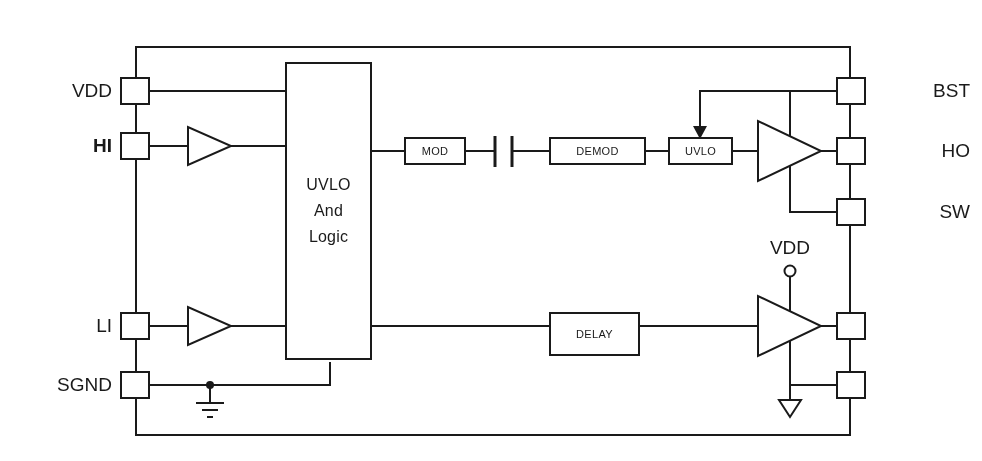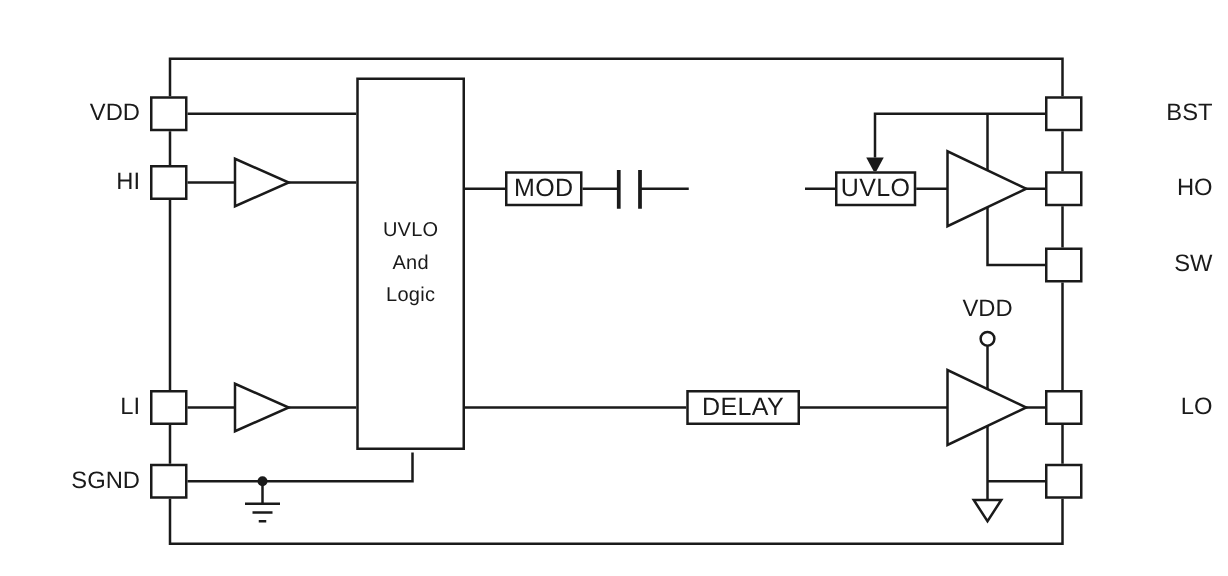--- a/index.html
+++ b/index.html
@@ -28,21 +28,21 @@
     width: 982px; height: 461px;
     color: var(--line, #1a1a1a);
   }
   .box {
     position: absolute;
     border: 2px solid var(--line, #1a1a1a);
     background: var(--bg, #ffffff);
     display: flex;
     align-items: center;
     justify-content: center;
-    font-size: 20px;
+    font-size: 11px;
     letter-spacing: 0.3px;
   }
   .logic {
     white-space: pre-line;
     text-align: center;
     font-size: 16px;
     line-height: 26px;
     letter-spacing: 0.2px;
   }
   .pin {
@@ -121,39 +121,39 @@
       <path d="M196 403 H224"></path>
       <path d="M202 410 H218"></path>
       <path d="M207 417 H213"></path>
     </g>
   </svg>
 
   <div class="box logic" style="left:285px; top:62px; width:87px; height:298px;">UVLO
 And
 Logic</div>
   <div class="box" style="left:404px; top:137px; width:62px; height:28px;">MOD</div>
+  <div class="box" style="left:549px; top:137px; width:97px; height:28px;">DEMOD</div>
   <div class="box" style="left:668px; top:137px; width:65px; height:28px;">UVLO</div>
-  <div class="box" style="left:549px; top:312px; width:91px; height:28px;">DELAY</div>
+  <div class="box" style="left:549px; top:312px; width:91px; height:44px;">DELAY</div>
 
   <div class="pin" style="left:120px; top:77px;"></div>
   <div class="pin" style="left:120px; top:132px;"></div>
   <div class="pin" style="left:120px; top:312px;"></div>
   <div class="pin" style="left:120px; top:371px;"></div>
 
   <div class="pin" style="left:836px; top:77px;"></div>
   <div class="pin" style="left:836px; top:137px;"></div>
   <div class="pin" style="left:836px; top:198px;"></div>
   <div class="pin" style="left:836px; top:312px;"></div>
   <div class="pin" style="left:836px; top:371px;"></div>
 
   <div class="plabel l" style="top:80px;">VDD</div>
-  <div class="plabel l" style="top:135px;">HI</div>
+  <div class="plabel l" style="top:135px;font-weight:bold;">HI</div>
   <div class="plabel l" style="top:315px;">LI</div>
   <div class="plabel l" style="top:374px;">SGND</div>
 
   <div class="plabel r" style="top:80px;">BST</div>
   <div class="plabel r" style="top:201px;">SW</div>
   <div class="plabel r" style="top:140px;">HO</div>
-  <div class="plabel r" style="top:315px;">LO</div>
 
   <div class="vddlabel">VDD</div>
 
 </div>
 
 </body></html>

